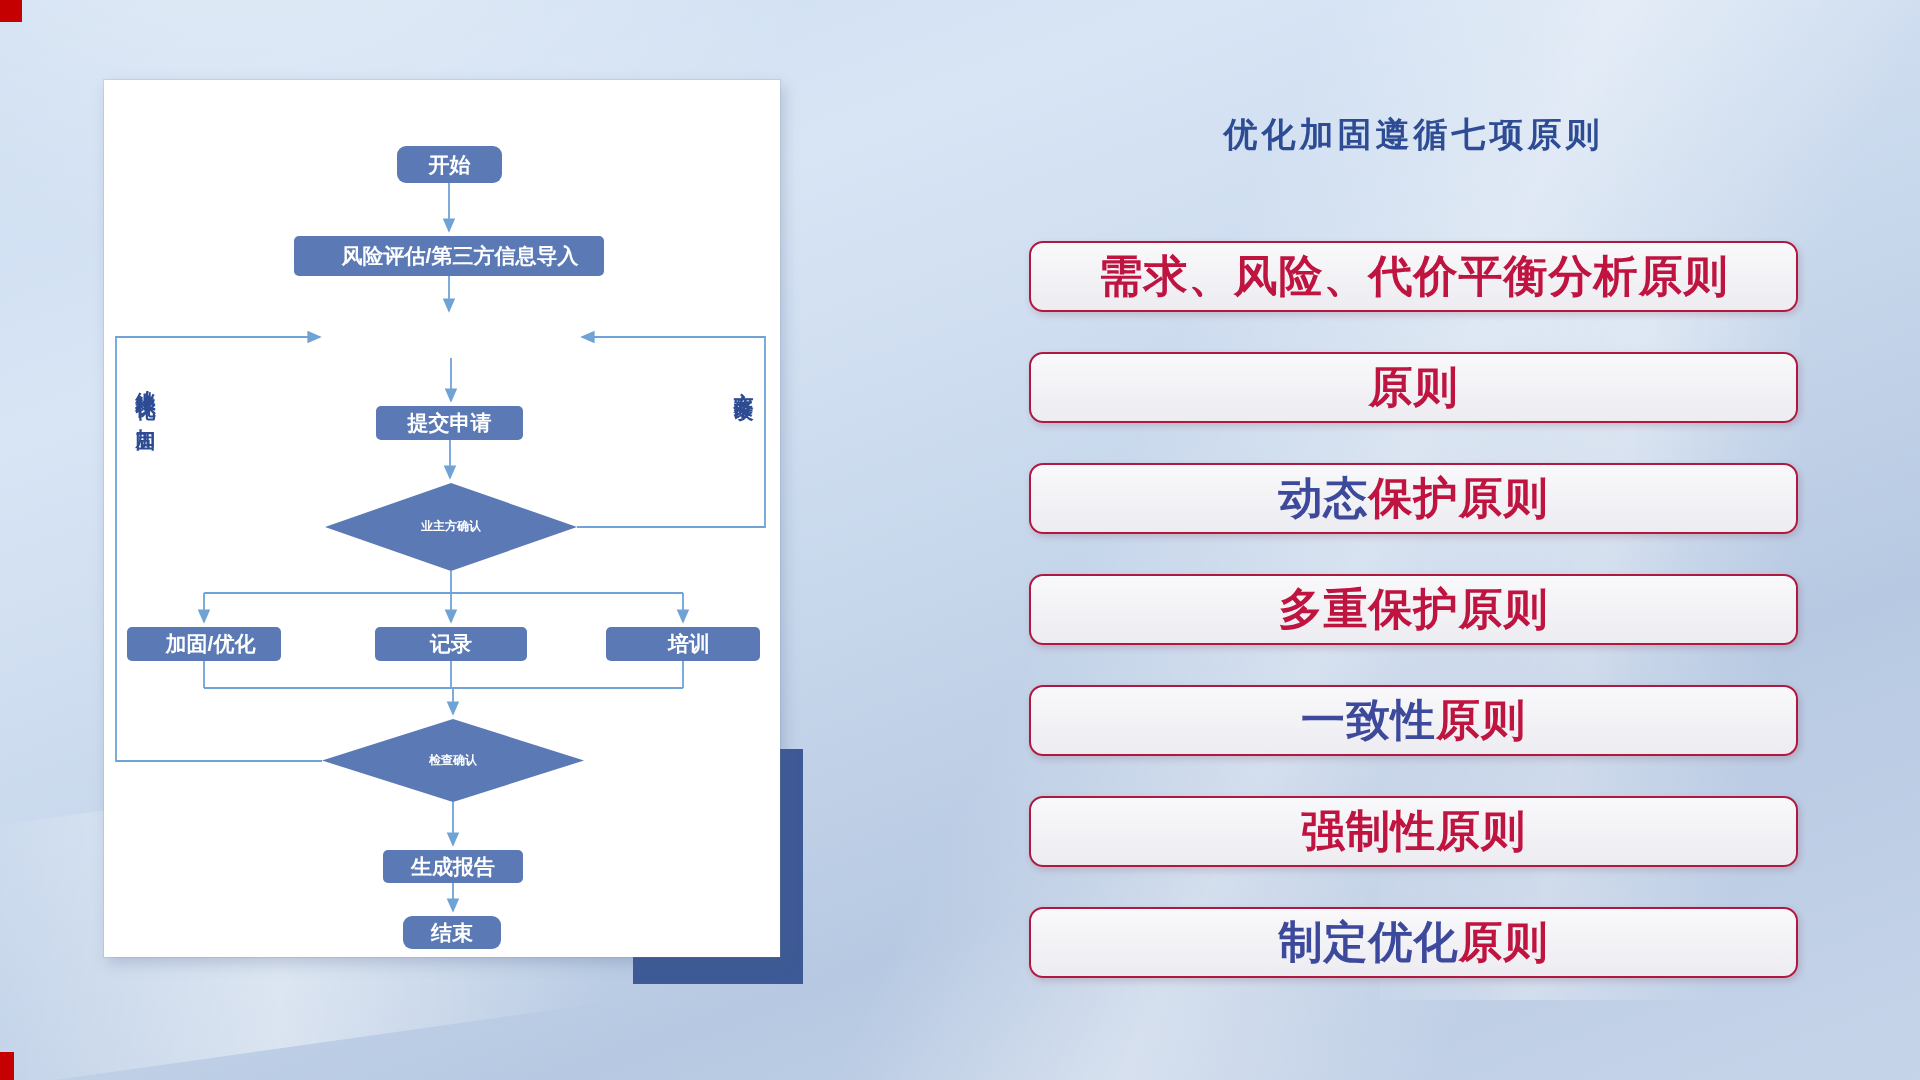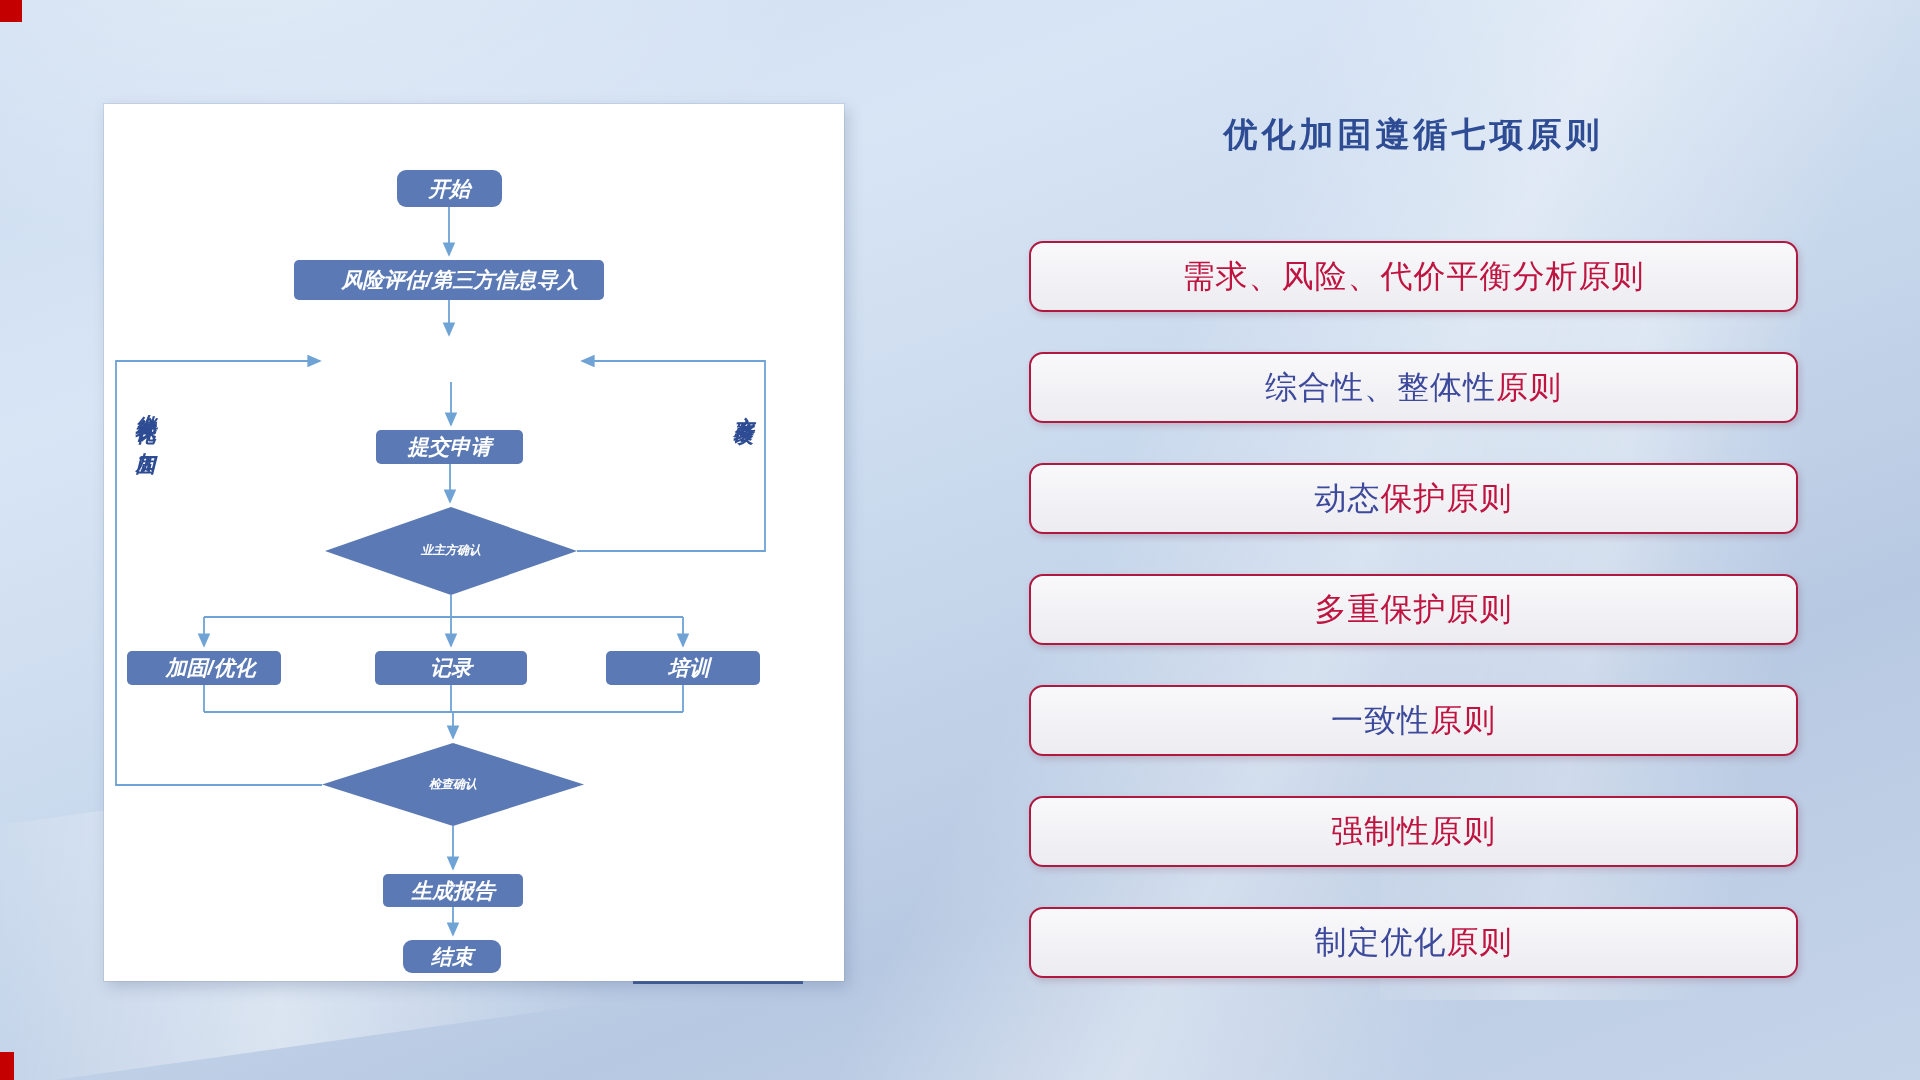--- a/index.html
+++ b/index.html
@@ -35,24 +35,23 @@
   .corner-mark{position:absolute;background:#c40000;}
   .corner-mark.tl{left:0;top:0;width:22px;height:22px;}
   .corner-mark.bl{left:0;top:1052px;width:14px;height:28px;}
 
   
   .flow-shadow{
     position:absolute;left:633px;top:749px;width:170px;height:235px;
     background:var(--shadow-rect);
   }
   .flow-card{
-    position:absolute;left:104px;top:104px;width:740px;height:877px;
+    position:absolute;left:104px;top:80px;width:676px;height:877px;
     background:#ffffff;
     box-shadow:0 0 0 1px rgba(120,140,170,0.18), 4px 6px 14px rgba(70,90,130,0.25);
-    font-style:italic;
   }
   .flow-card svg{position:absolute;left:0;top:0;}
 
   .fnode{
     position:absolute;display:flex;align-items:center;justify-content:center;
     background:var(--node-fill);color:#ffffff;font-weight:700;font-size:21px;
     text-align:center;line-height:1.1;
   }
   .fnode.rect{border-radius:5px;}
   .fnode.pill{border-radius:9px;}
@@ -86,21 +85,21 @@
     text-align:center;color:var(--title-blue);
     font-size:34px;font-weight:700;letter-spacing:4px;
   }
   .principles{position:absolute;left:1029px;top:241px;width:769px;}
   .principle-box{
     position:relative;width:769px;height:71px;margin-bottom:40px;
     display:flex;align-items:center;justify-content:center;
     background:linear-gradient(180deg,#f9f9fb 0%,#ececf1 100%);
     border:2px solid var(--box-border);border-radius:14px;
     box-shadow:2px 3px 7px rgba(110,20,50,0.18), inset 0 1px 0 rgba(255,255,255,0.8);
-    font-size:32px;font-weight:400;letter-spacing:1px;white-space:nowrap;
+    font-size:44px;font-weight:700;letter-spacing:1px;white-space:nowrap;
   }
   .txt-red{color:var(--text-red);}
   .txt-blue{color:var(--text-blue);}
 </style>
 </head>
 <body>
 
 <div class="slide">
 
   <div class="streak streak-bl"></div>
@@ -159,21 +158,20 @@
     <div class="loop-label loop-right">方案修改</div>
   </div>
 
   <h1 class="panel-title">优化加固遵循七项原则</h1>
 
   <div class="principles">
       <div class="principle-box">
         <span class="txt-red">需求、风险、代价平衡分析原则</span>
       </div>
       <div class="principle-box">
-        <span class="txt-blue">综合性、整体性</span>
         <span class="txt-red">原则</span>
       </div>
       <div class="principle-box">
         <span class="txt-blue">动态</span>
         <span class="txt-red">保护原则</span>
       </div>
       <div class="principle-box">
         <span class="txt-red">多重保护原则</span>
       </div>
       <div class="principle-box">

